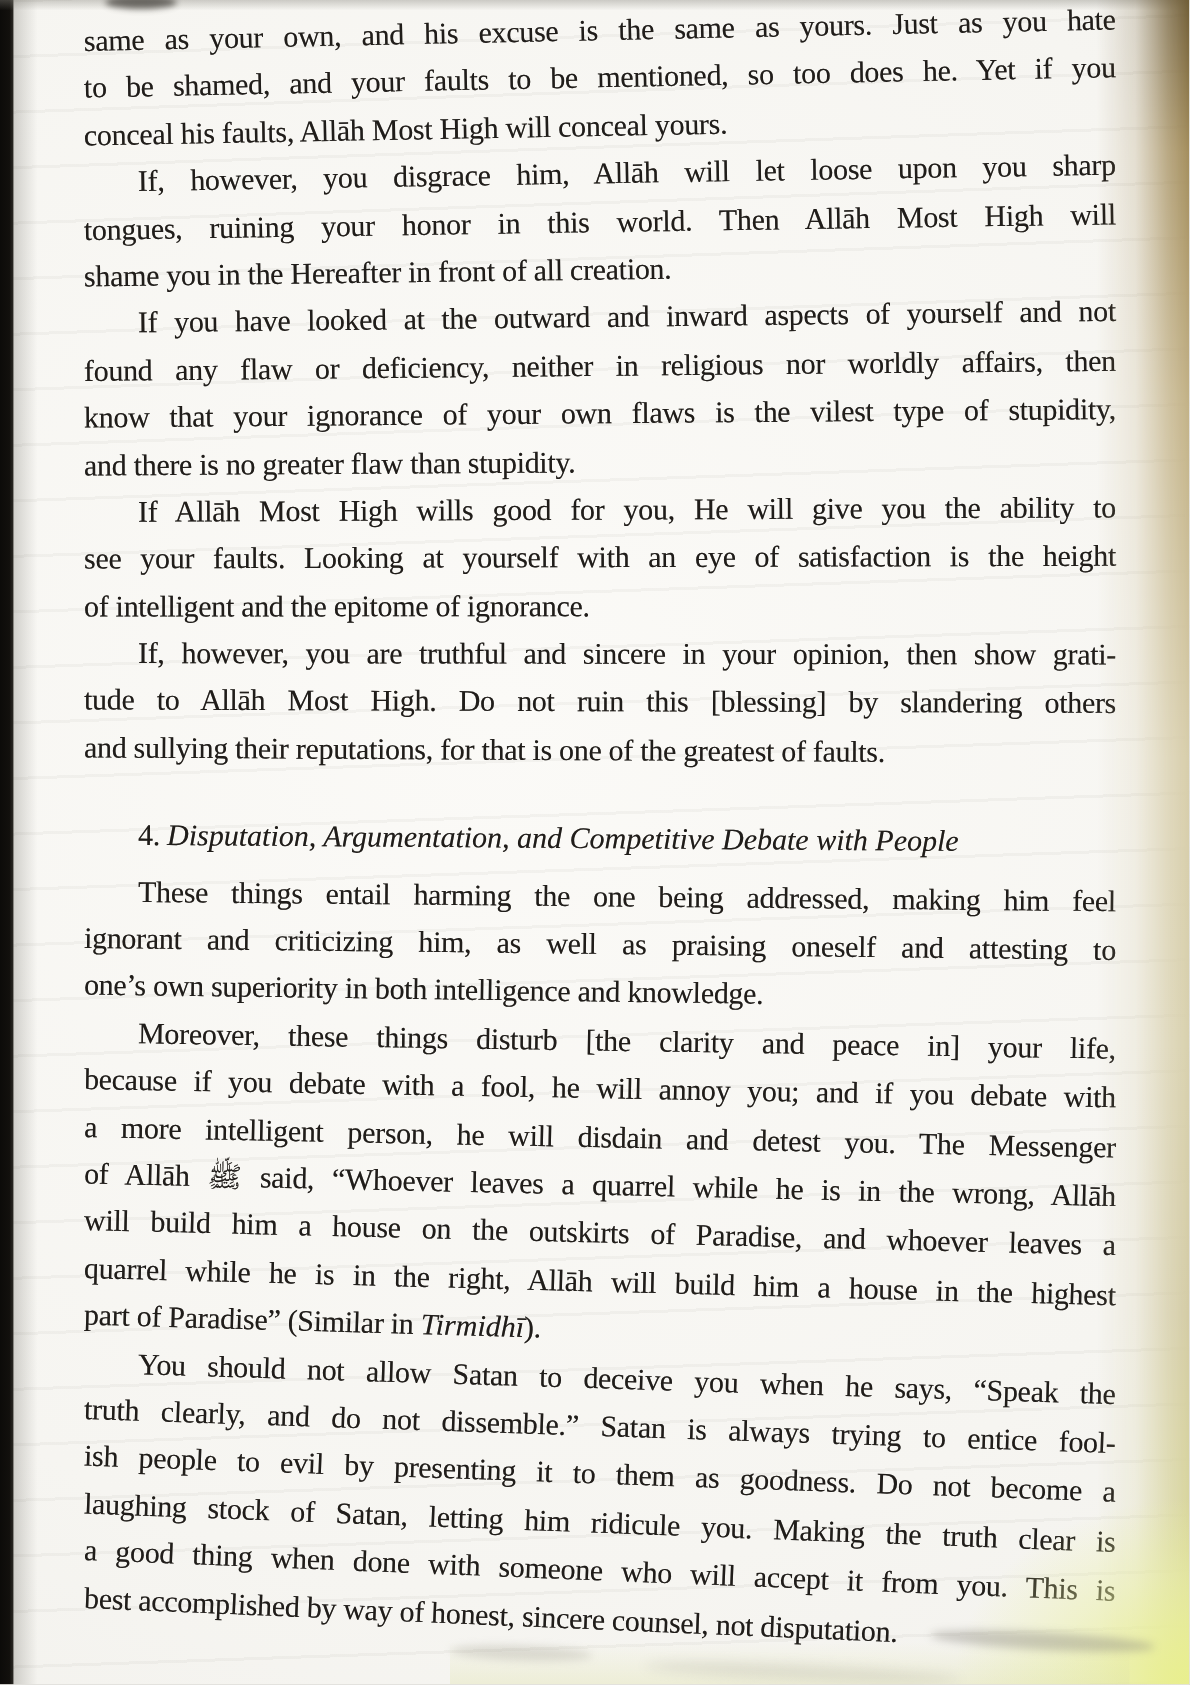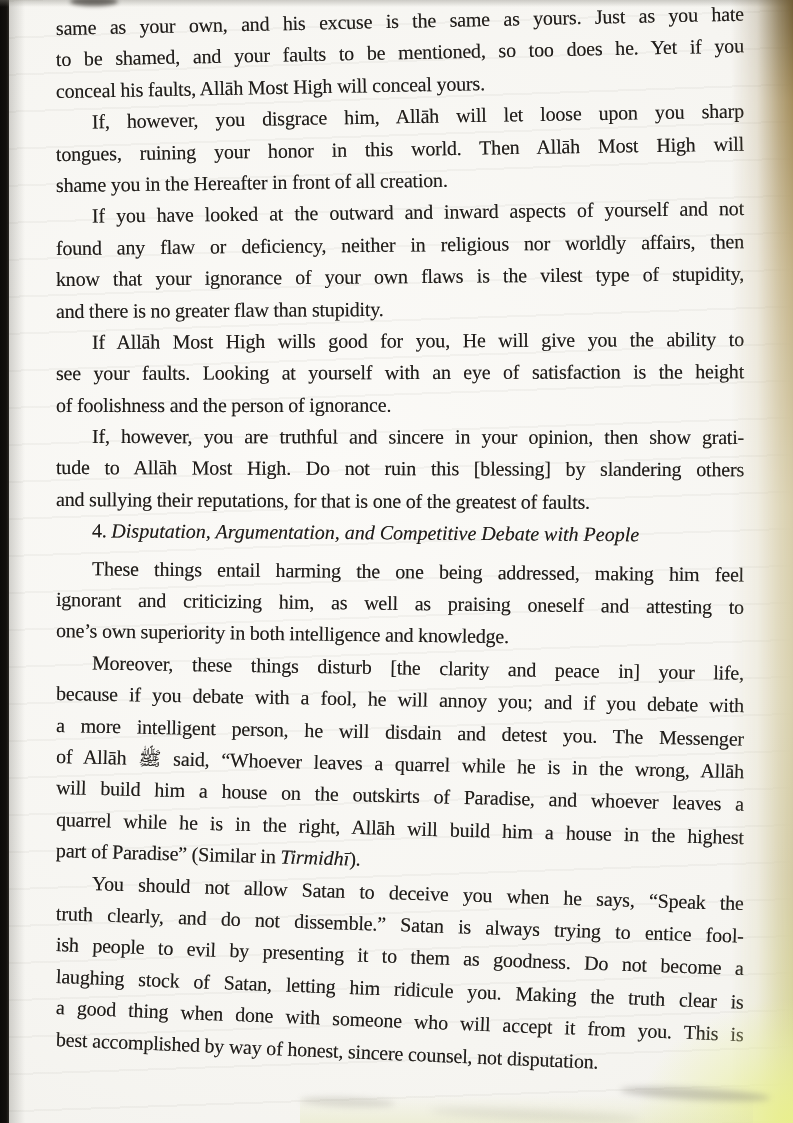--- a/index.html
+++ b/index.html
@@ -52,21 +52,21 @@
   .bleed2 { left:300px; top:1097px; width:95px;  height:10px; background:#9a978c; filter:blur(3px); opacity:.28; transform:rotate(2deg); }
   .bleed3 { left:430px; top:1110px; width:210px; height:10px; background:#a09d90; filter:blur(4px); opacity:.22; transform:rotate(2.5deg); }
 
   
   .page-text {
     position:absolute; left:56px; right:49px; top:13px;
     font-size:20px; letter-spacing:-0.2px; color:#201d1a;
     text-shadow: 0 0 0.4px rgba(32,29,26,0.55);
   }
   .para { margin:0; }
-  .para.heading { margin-bottom:6px; }
+  .para.heading { margin-top:27px; margin-bottom:6px; }
   .line { height:31.4px; line-height:31.4px; transform-origin:0 55%; white-space:normal; }
   .line.just { text-align:justify; text-align-last:justify; }
   .line.indent { text-indent:36px; }
   .para.heading .line { text-align:left; }
   .saw { font-family:"DejaVu Sans", sans-serif; font-size:0.95em; }
   i { letter-spacing:0; }
 </style>
 </head>
 <body>
 
@@ -85,21 +85,21 @@
       </div>
       <div class="para body">
         <div class="line indent just" style="transform: rotate(-0.67deg);">If you have looked at the outward and inward aspects of yourself and not</div>
         <div class="line just" style="transform: rotate(-0.57deg);">found any flaw or deficiency, neither in religious nor worldly affairs, then</div>
         <div class="line just" style="transform: rotate(-0.47deg);">know that your ignorance of your own flaws is the vilest type of stupidity,</div>
         <div class="line" style="transform: rotate(-0.36deg);">and there is no greater flaw than stupidity.</div>
       </div>
       <div class="para body">
         <div class="line indent just" style="transform: rotate(-0.26deg);">If Allāh Most High wills good for you, He will give you the ability to</div>
         <div class="line just" style="transform: rotate(-0.15deg);">see your faults. Looking at yourself with an eye of satisfaction is the height</div>
-        <div class="line" style="transform: rotate(-0.03deg);">of foolishness and the person of ignorance.</div>
+        <div class="line" style="transform: rotate(-0.03deg);">of intelligent and the epitome of ignorance.</div>
       </div>
       <div class="para body">
         <div class="line indent just" style="transform: rotate(0.08deg);">If, however, you are truthful and sincere in your opinion, then show grati-</div>
         <div class="line just" style="transform: rotate(0.19deg);">tude to Allāh Most High. Do not ruin this [blessing] by slandering others</div>
         <div class="line" style="transform: rotate(0.31deg);">and sullying their reputations, for that is one of the greatest of faults.</div>
       </div>
       <div class="para heading">
         <div class="line indent" style="transform: rotate(0.42deg);">4. <i>Disputation, Argumentation, and Competitive Debate with People</i></div>
       </div>
       <div class="para body">

